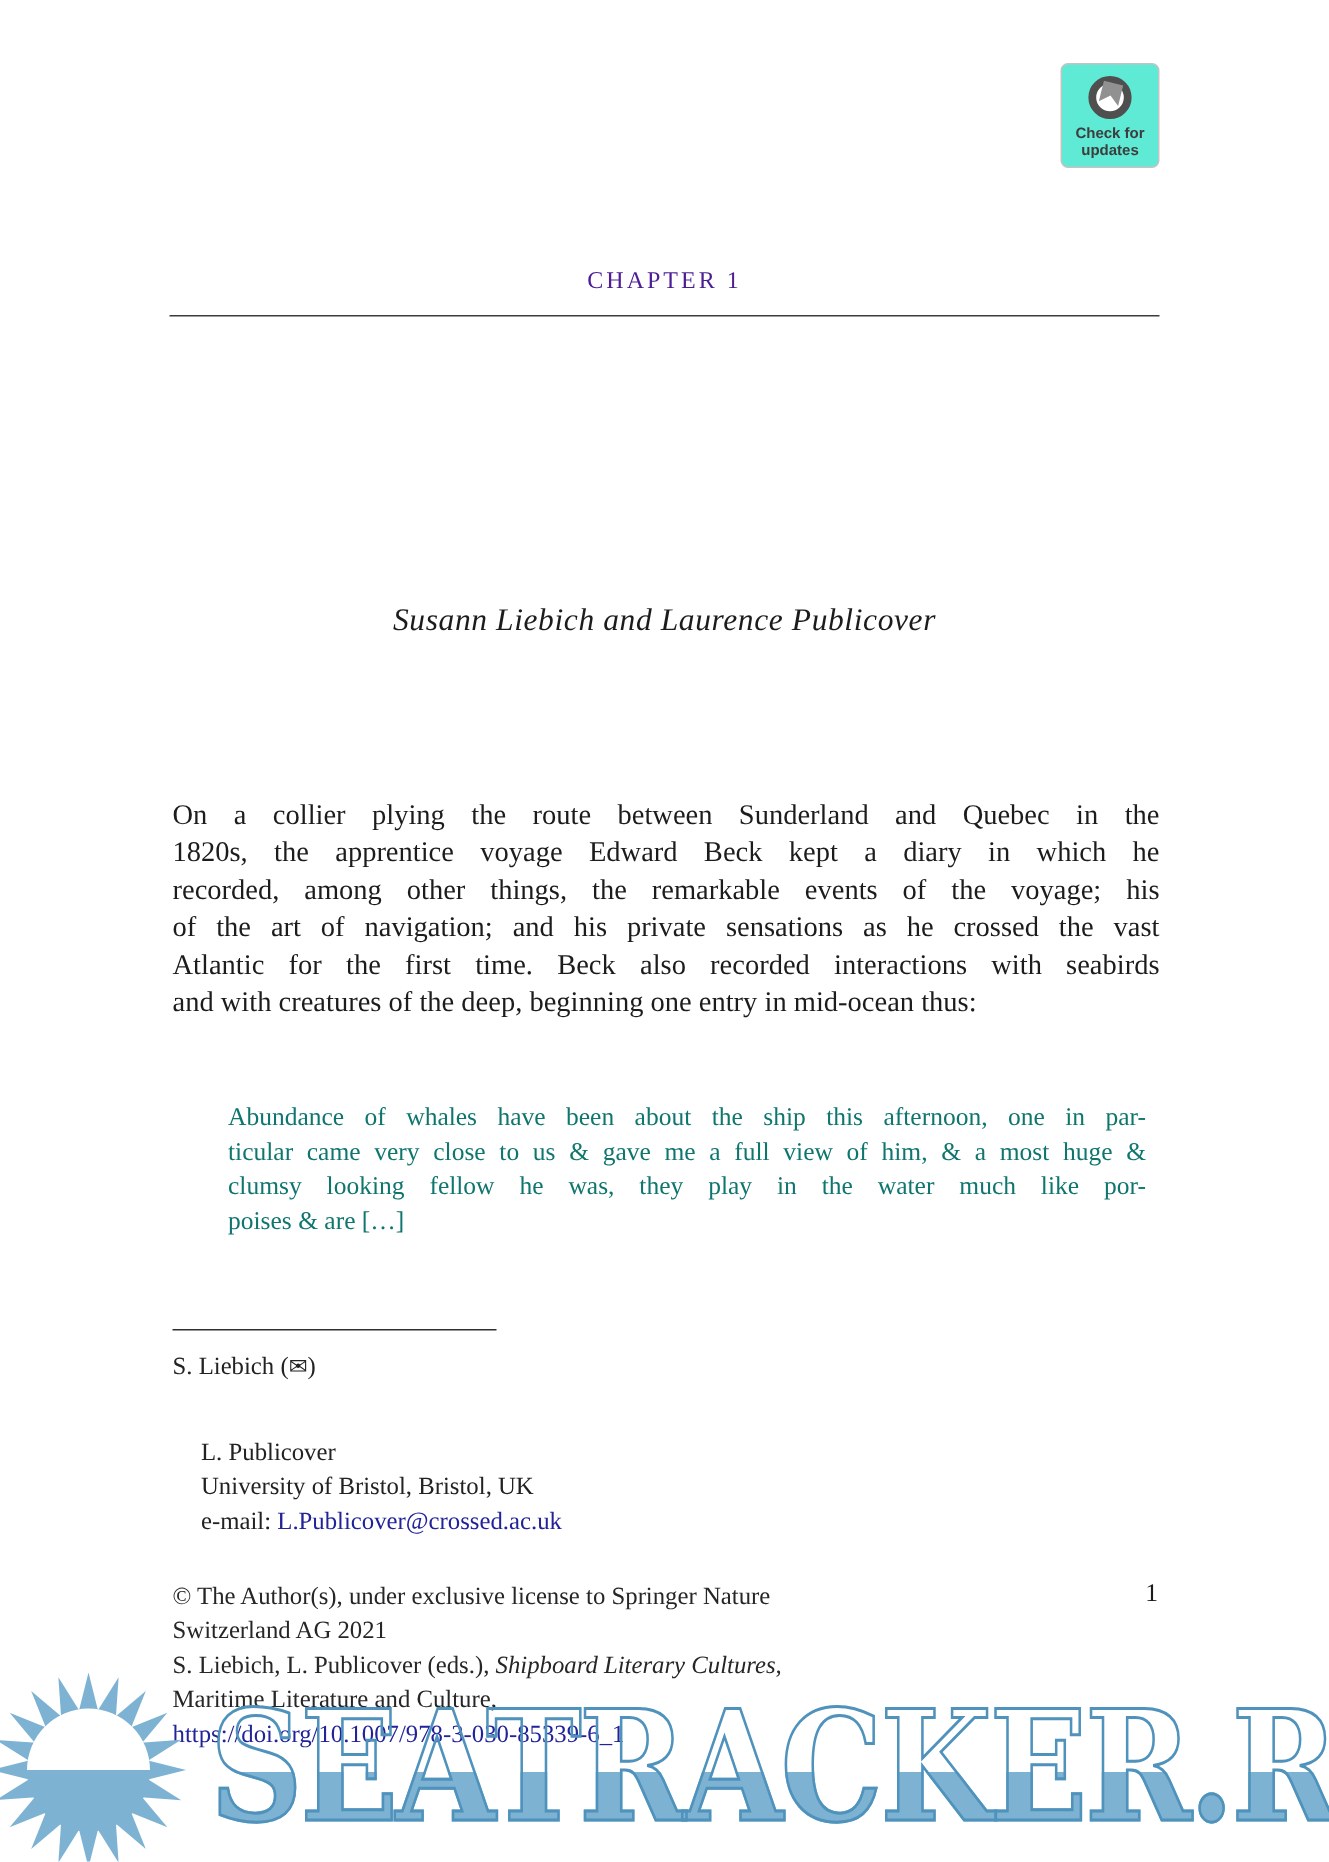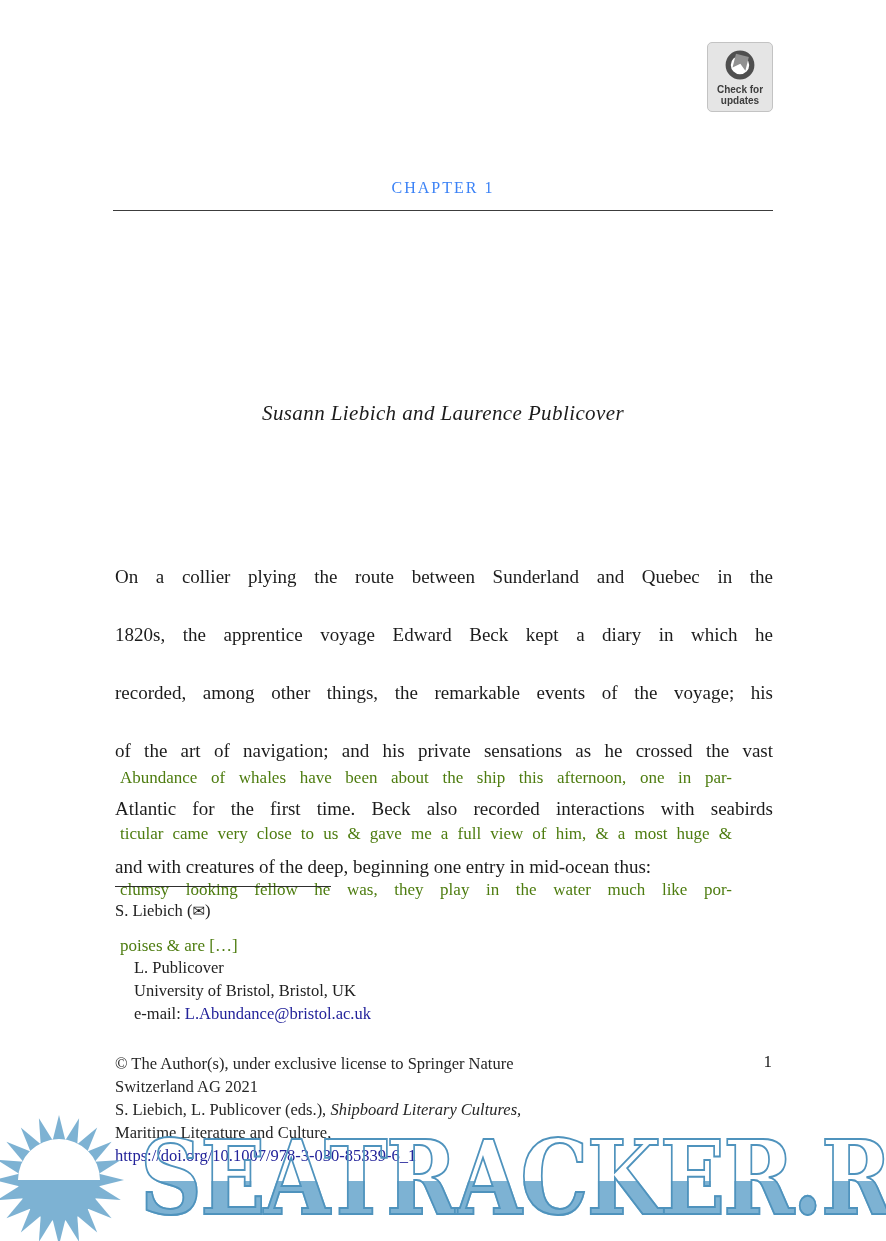--- a/index.html
+++ b/index.html
@@ -7,32 +7,32 @@
   html,body { margin:0; padding:0; }
   body {
     width:886px; height:1241px; position:relative; background:#ffffff;
     font-family:"Liberation Serif", serif; color:var(--ink); overflow:hidden;
   }
   .page { position:absolute; inset:0; }
 
   
   .badge {
     position:absolute; left:707px; top:42px; width:66px; height:70px;
-    background:#e5e5e5; border:1px solid #c3c3c3; border-radius:5px;
+    background:#5eead4; border:1px solid #c3c3c3; border-radius:5px;
     display:flex; flex-direction:column; align-items:center; justify-content:center;
     gap:2px; cursor:pointer;
   }
   .badge-text {
     font-family:"Liberation Sans", sans-serif; font-size:10px; font-weight:bold;
     color:#3d3d3d; text-align:center; line-height:11px;
   }
 
   .chapter-heading {
     position:absolute; top:179px; left:0; width:100%;
-    text-align:center; font-size:16px; letter-spacing:2px; color:#3b82f6;
+    text-align:center; font-size:16px; letter-spacing:2px; color:#4c1d95;
   }
   .chapter-rule {
     position:absolute; top:210px; left:113px; width:660px;
     border-top:1.4px solid #3c3c3c;
   }
 
   .chapter-title {
     position:absolute; top:246px; left:0; width:100%;
     text-align:center; font-size:31px; line-height:45px; color:#1b1b1b;
   }
@@ -40,24 +40,24 @@
   .authors {
     position:absolute; top:401px; left:0; width:100%;
     text-align:center; font-style:italic; font-size:21px; letter-spacing:0.4px;
   }
 
   .body-text {
     position:absolute; top:531px; left:115px; width:658px;
     font-size:19px; line-height:25px;
   }
   .quote-text {
-    position:absolute; top:733px; left:120px; width:612px;
-    font-size:17px; line-height:23px; color:#4d7c0f;
+    position:absolute; top:733px; left:152px; width:612px;
+    font-size:17px; line-height:23px; color:#0f766e;
   }
-  .jl { text-align:justify; text-align-last:justify; white-space:normal;margin-top:33px; }
+  .jl { text-align:justify; text-align-last:justify; white-space:normal; }
   .jl.last { text-align-last:left; }
 
   .footnote-divider {
     position:absolute; top:886px; left:115px; width:216px;
     border-top:1.4px solid #2e2e2e;
   }
   .fn-block { position:absolute; left:115px; font-size:16.5px; line-height:23px; color:#222222; }
   .fn1 { top:899px; }
   .fn2 { top:956px;margin-left:19px; }
   .envelope { font-size:15px; }
@@ -125,21 +125,21 @@
 
   <div class="footnote-divider"></div>
 
   <div class="fn-block fn1">
     <div><span>S. Liebich (</span><span class="envelope">✉</span><span>)</span></div>
   </div>
 
   <div class="fn-block fn2">
     <div>L. Publicover</div>
     <div>University of Bristol, Bristol, UK</div>
-    <div><span>e-mail: </span><a class="link">L.Abundance@bristol.ac.uk</a></div>
+    <div><span>e-mail: </span><a class="link">L.Publicover@crossed.ac.uk</a></div>
   </div>
 
   <div class="imprint">
     <div>© The Author(s), under exclusive license to Springer Nature</div>
     <div>Switzerland AG 2021</div>
     <div><span>S. Liebich, L. Publicover (eds.), </span><span class="italic">Shipboard Literary Cultures,</span></div>
     <div>Maritime Literature and Culture,</div>
     <div><a class="link">https://doi.org/10.1007/978-3-030-85339-6_1</a></div>
   </div>
 

